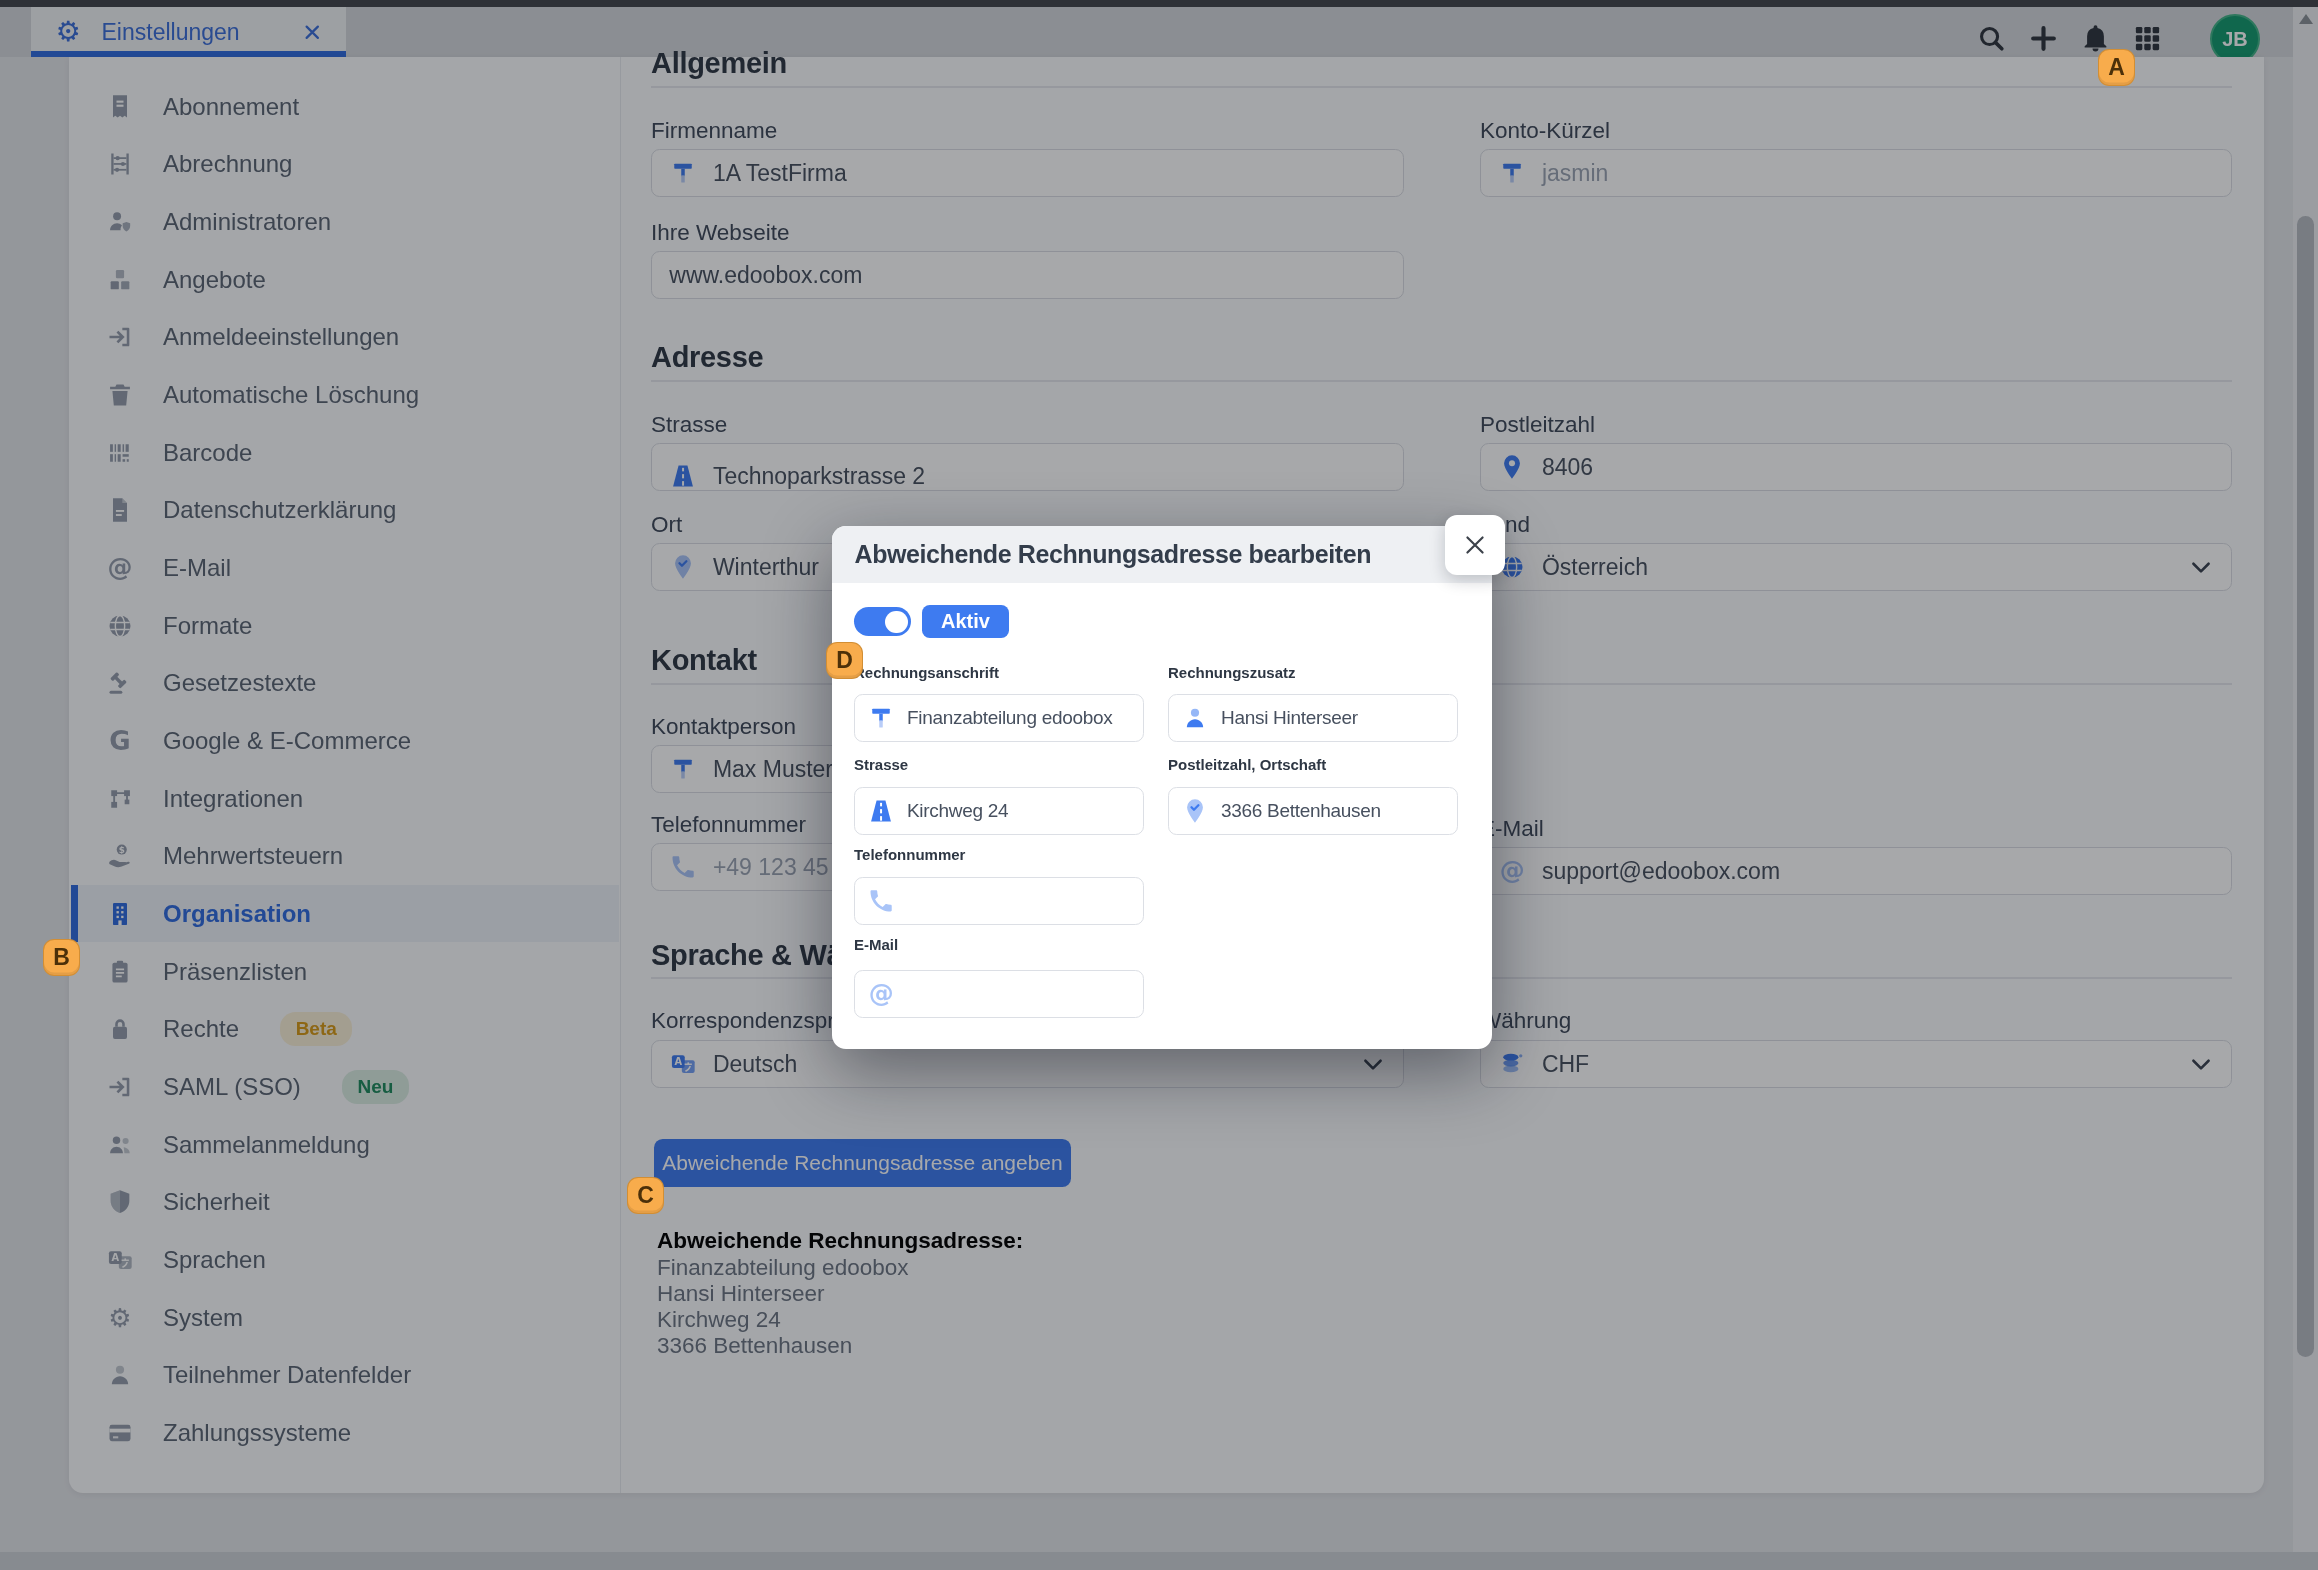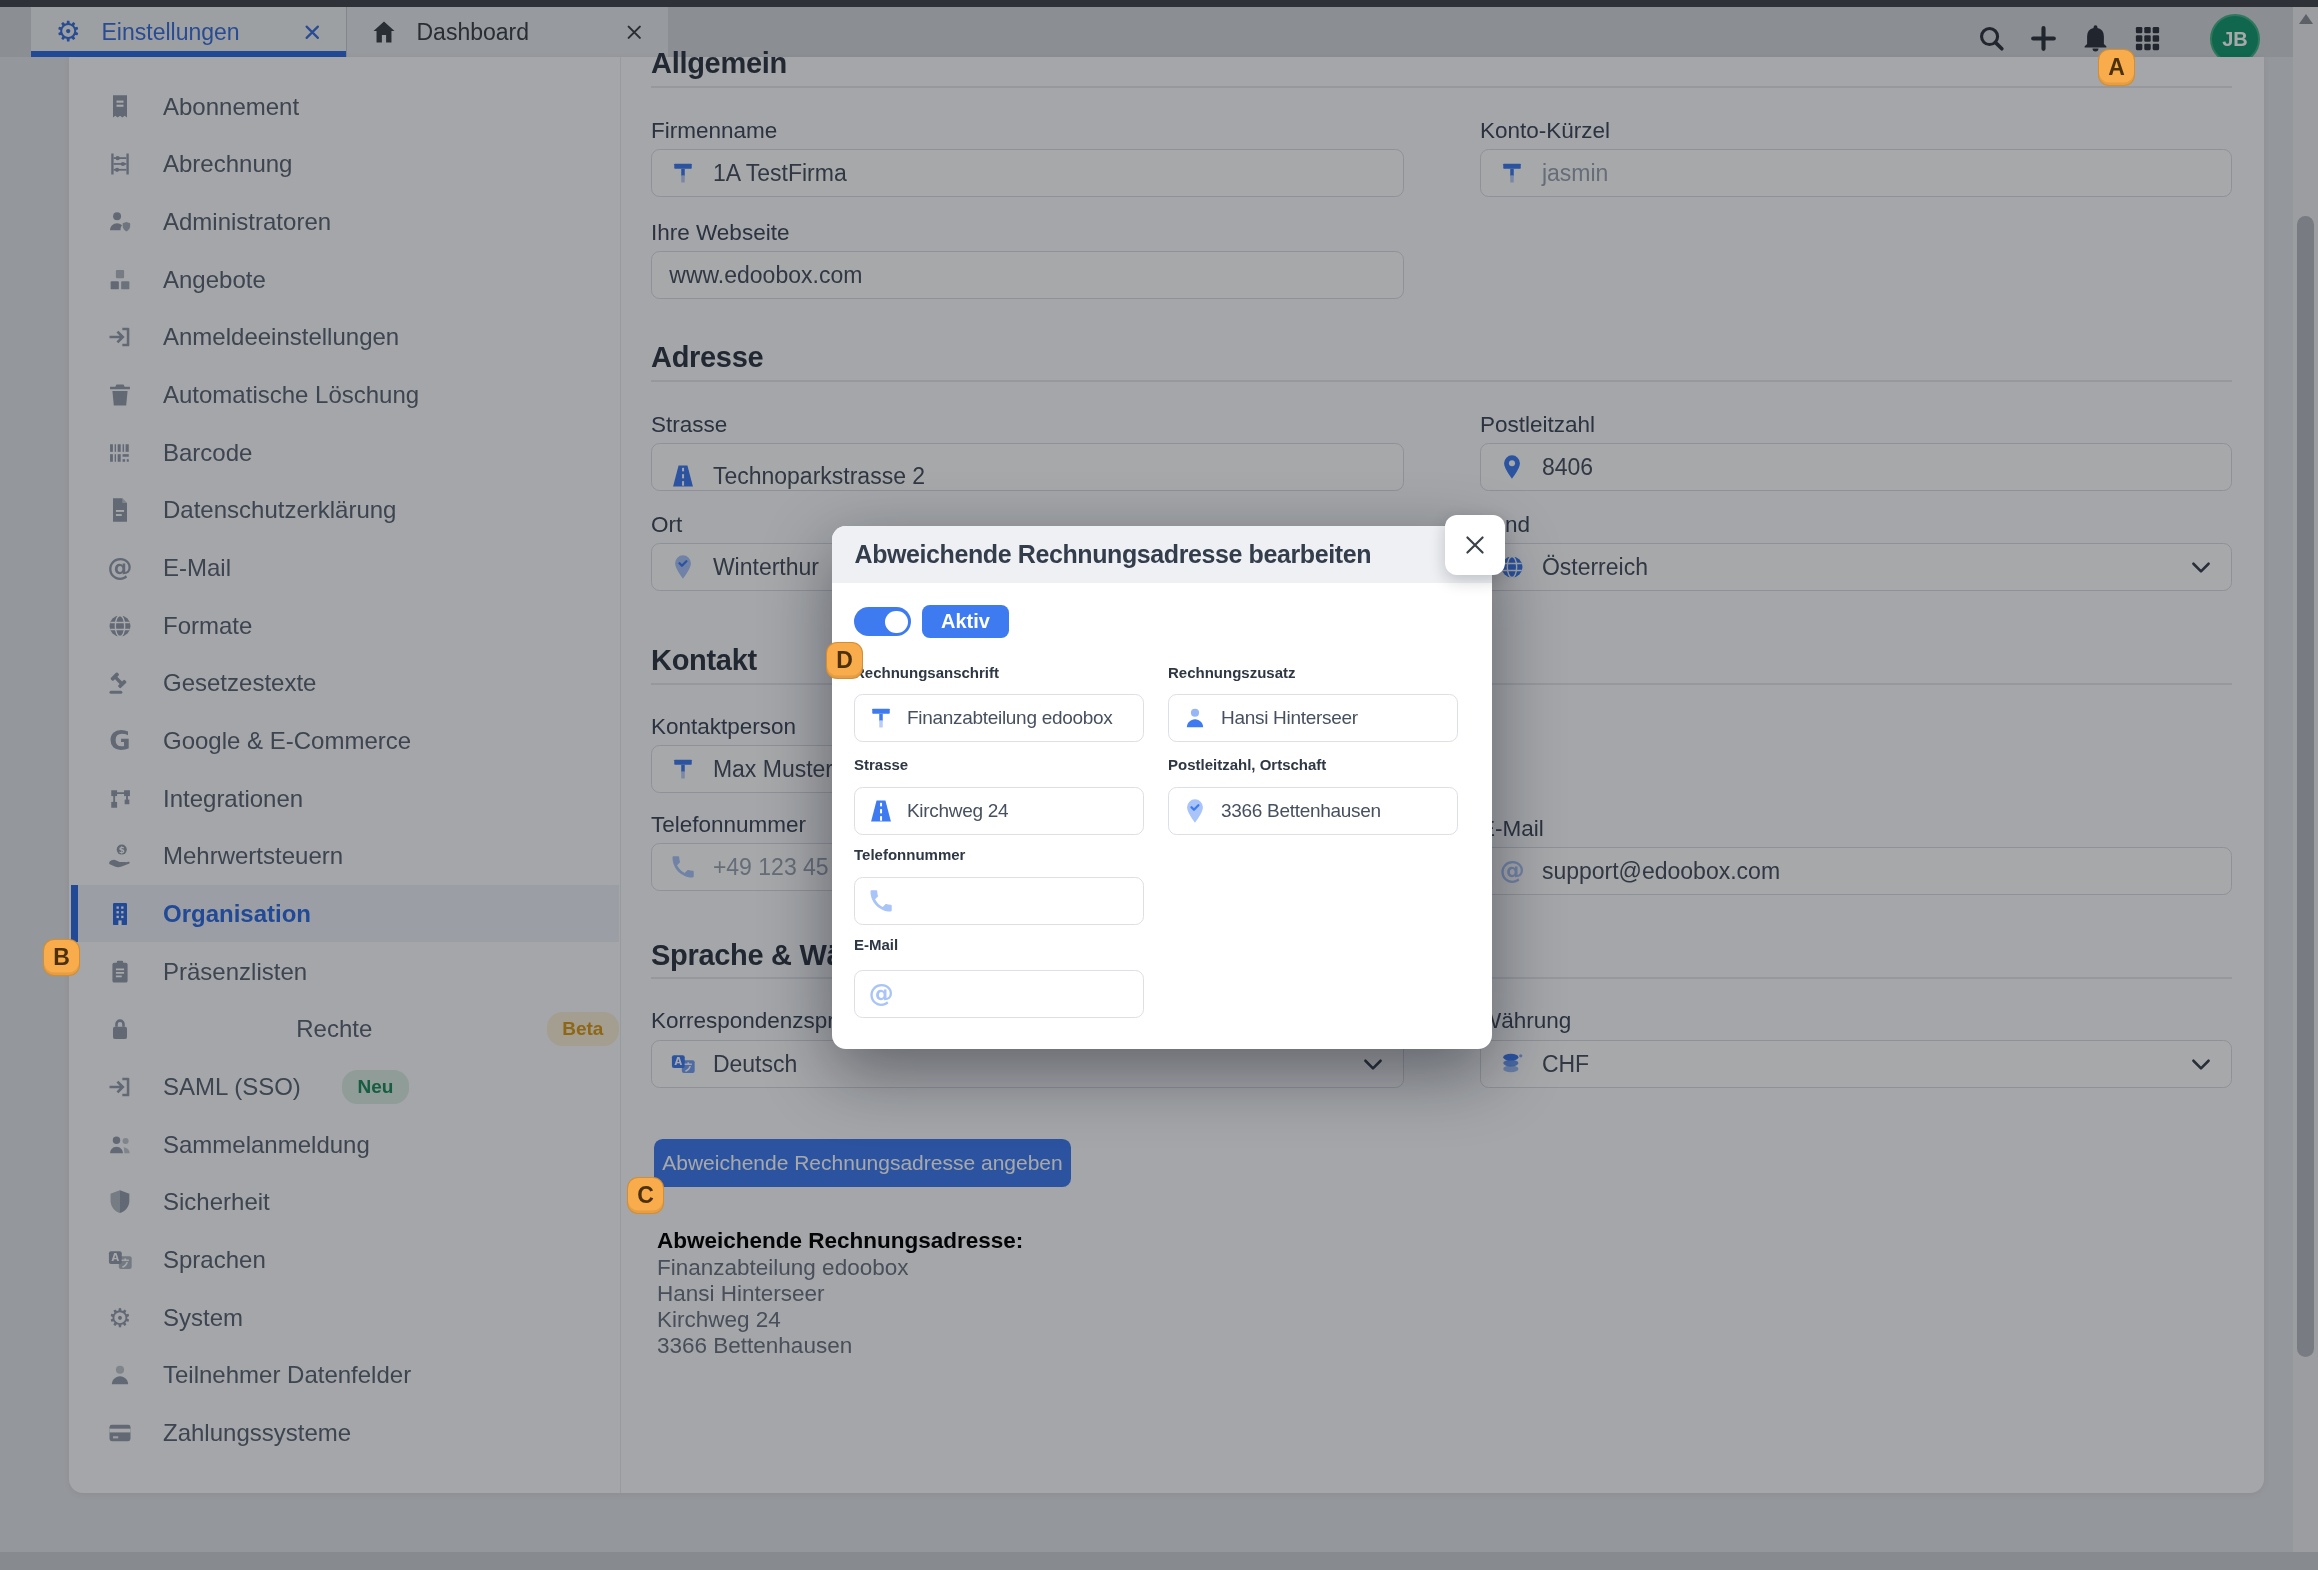--- a/index.html
+++ b/index.html
@@ -76,33 +76,20 @@
         <span class="chr" style="font-size:28px;">⚙</span>
       </span>
     <span style="color:#3b6ed8;">Einstellungen</span>
     <span class="xicn" style="margin-left:auto;color:#3b6ed8;">
         <svg viewBox="0 0 24 24">
           <path d="M6 6l12 12M18 6L6 18" stroke="currentColor" stroke-width="2.4" stroke-linecap="round" fill="none"></path>
         </svg>
       </span>
     <span class="tab-underline"></span>
   </div>
-  <div class="tab" style="left:346px;width:322px;background:#e7e9ec;border-left:1.7px solid #c7cacf;color:#3a4149;">
-    <span class="icn" style="width:28px;height:28px;color:#3a4149;">
-        <svg viewBox="0 0 24 24">
-          <path d="M12 3l9 8.2h-2.6V21h-4.6v-6.4h-3.6V21H5.6v-9.8H3z" fill="currentColor"></path>
-        </svg>
-      </span>
-    <span>Dashboard</span>
-    <span class="xicn" style="margin-left:auto;">
-        <svg viewBox="0 0 24 24">
-          <path d="M6 6l12 12M18 6L6 18" stroke="currentColor" stroke-width="2.2" stroke-linecap="round" fill="none"></path>
-        </svg>
-      </span>
-  </div>
   <span class="tb-icn" style="left:1976px;">
       <svg viewBox="0 0 24 24">
         <circle cx="10.5" cy="10.5" r="6.2" fill="none" stroke="currentColor" stroke-width="2.4"></circle>
         <path d="M15 15l5 5" stroke="currentColor" stroke-width="2.8" stroke-linecap="round"></path>
       </svg>
     </span>
   <span class="tb-icn" style="left:2028px;">
       <svg viewBox="0 0 24 24">
         <path d="M12 4v16M4 12h16" stroke="currentColor" stroke-width="3.2" stroke-linecap="round"></path>
       </svg>
@@ -329,21 +316,21 @@
           <rect x="9.3" y="2.4" width="5.4" height="3.6" rx="1" fill="currentColor"></rect>
           <g fill="#fff">
             <rect x="8.5" y="9" width="7" height="1.5"></rect>
             <rect x="8.5" y="12" width="7" height="1.5"></rect>
             <rect x="8.5" y="15" width="5" height="1.5"></rect>
           </g>
         </svg>
       </span>
       <span>Präsenzlisten</span>
     </div>
-    <div class="side-item" style="top: 1000px; justify-content: space-between;">
+    <div class="side-item" style="top: 1000px;">
       <span class="icn">
         <svg viewBox="0 0 24 24">
           <rect x="6" y="10" width="12" height="10.5" rx="1.6" fill="currentColor"></rect>
           <path d="M9 10V7.8a3 3 0 0 1 6 0V10" fill="none" stroke="currentColor" stroke-width="2.2"></path>
         </svg>
       </span>
       <span>Rechte</span>
       <span class="chip beta">Beta</span>
     </div>
     <div class="side-item" style="top: 1058px;">

